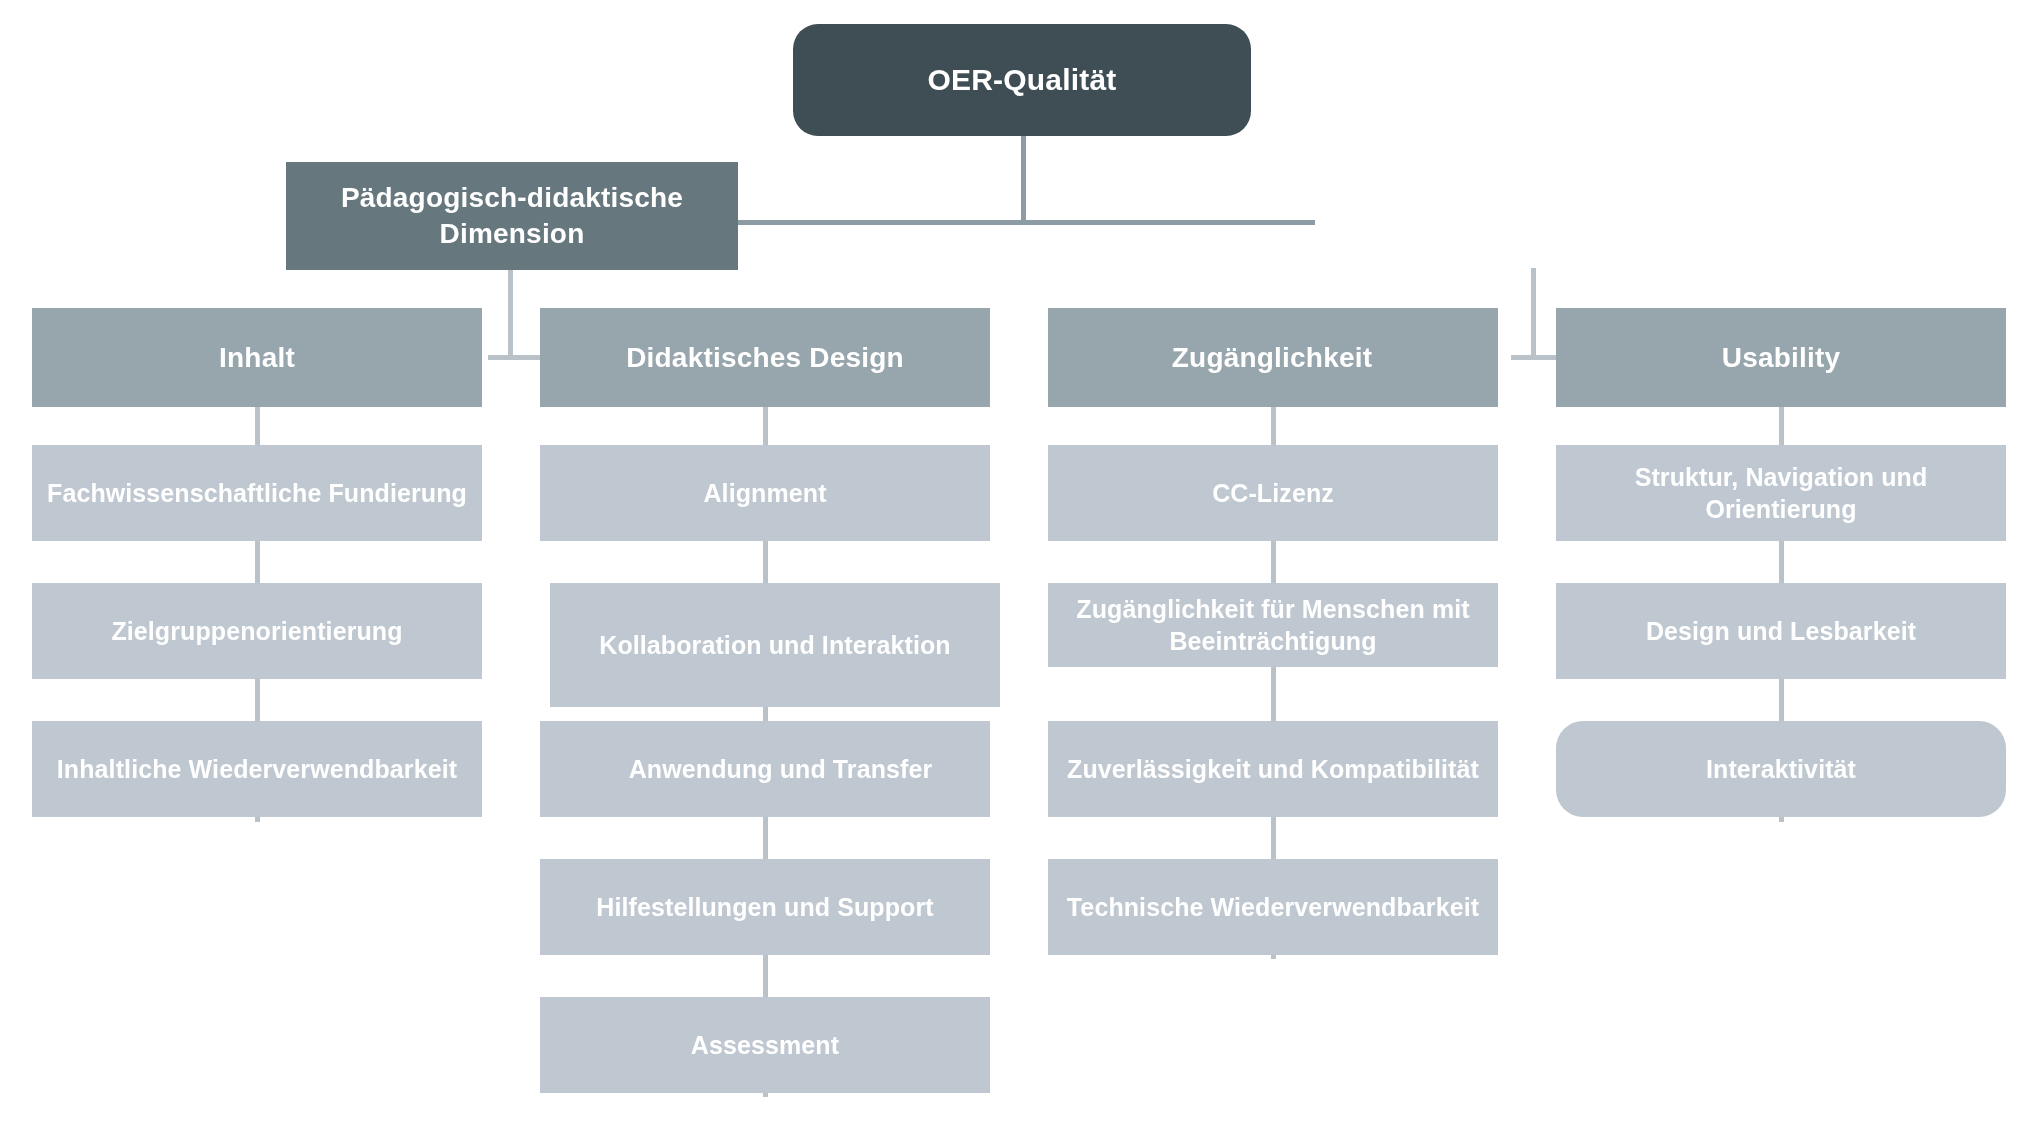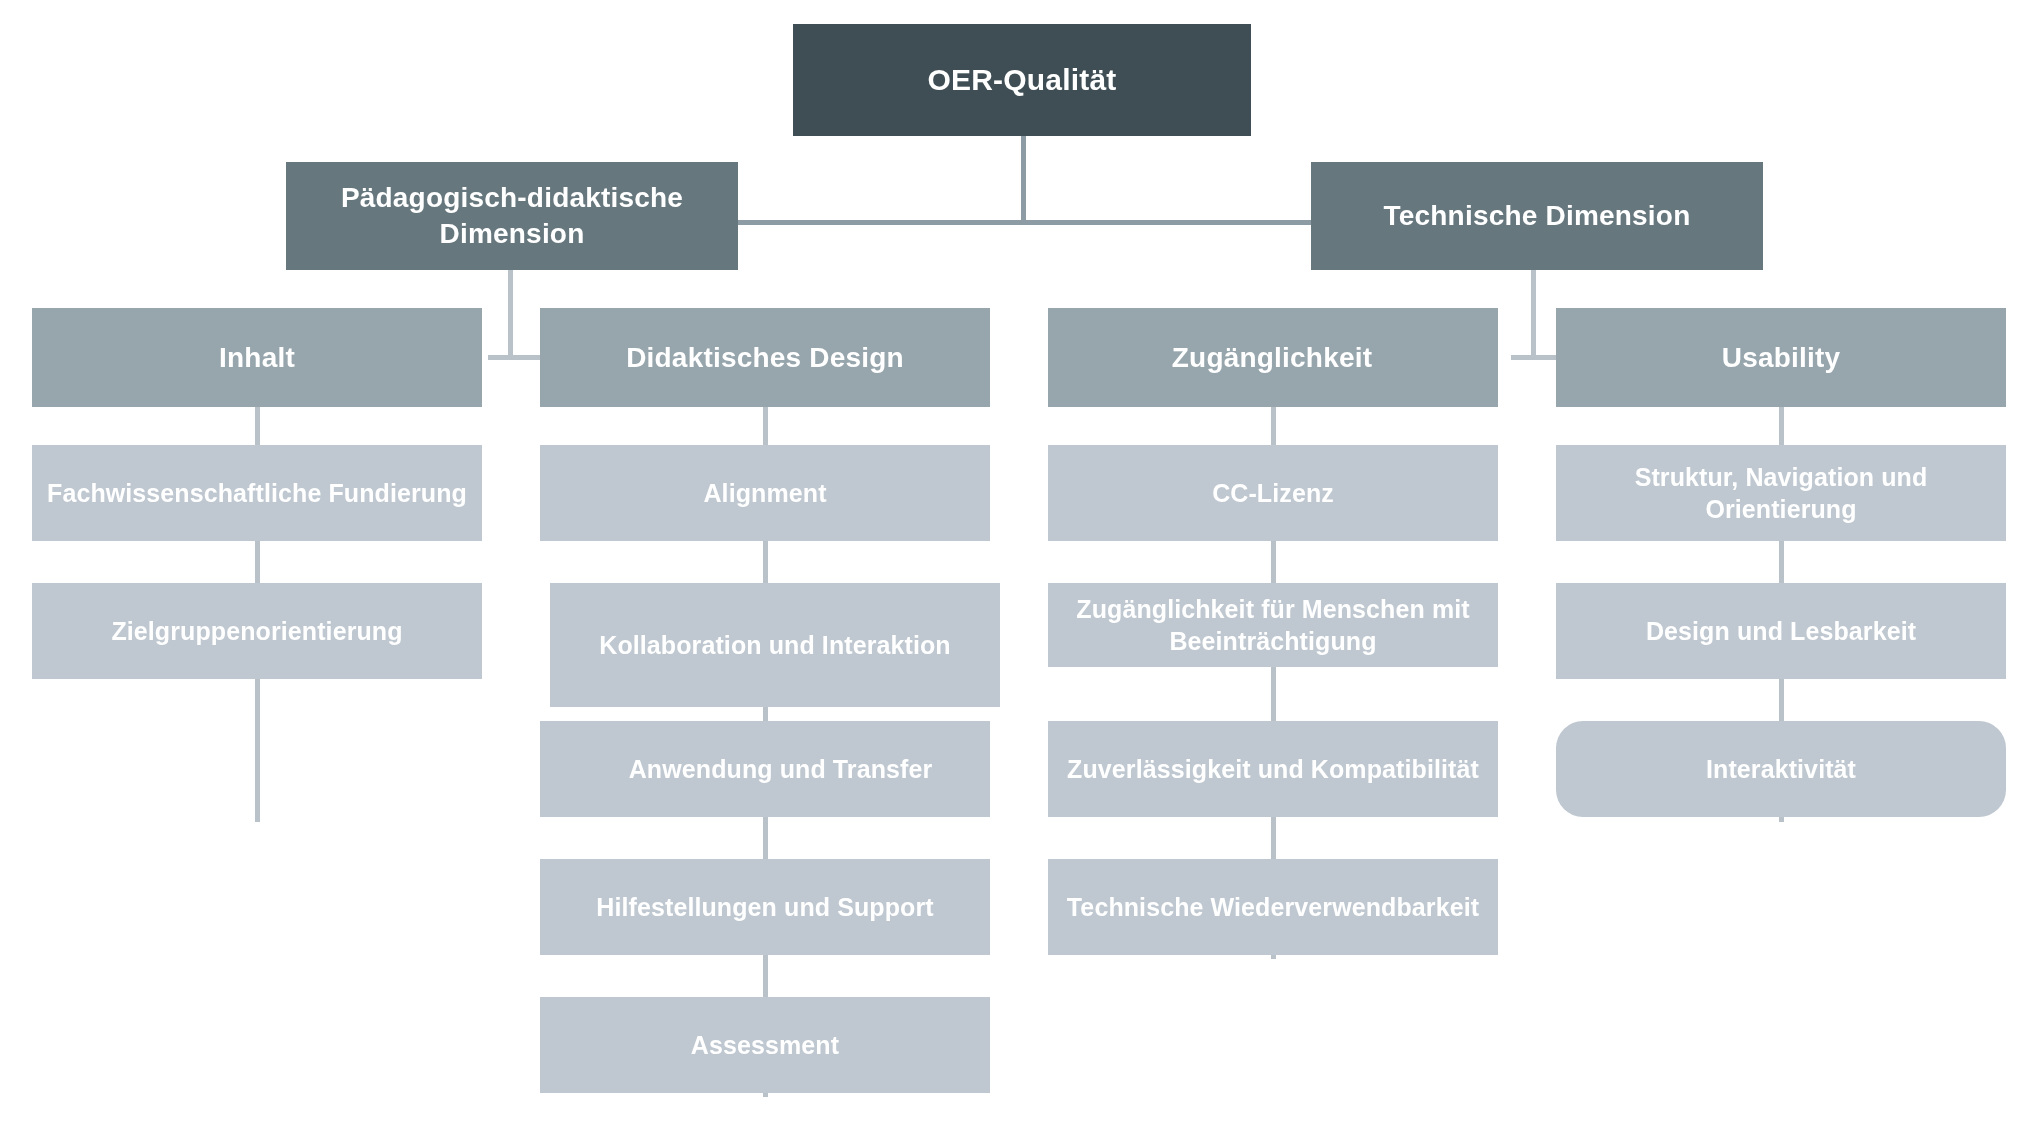--- a/index.html
+++ b/index.html
@@ -73,49 +73,49 @@
   <div class="conn" style="left:488px; top:355px; width:52px; height:5px;"></div>
 
   <div class="conn" style="left:1531px; top:268px; width:5px; height:90px;"></div>
   <div class="conn" style="left:1511px; top:355px; width:52px; height:5px;"></div>
 
   <div class="conn" style="left:255px; top:407px; width:5px; height:415px;"></div>
   <div class="conn" style="left:763px; top:407px; width:5px; height:690px;"></div>
   <div class="conn" style="left:1271px; top:407px; width:5px; height:552px;"></div>
   <div class="conn" style="left:1779px; top:407px; width:5px; height:415px;"></div>
 
-  <div class="node node-root" style="left:793px; top:24px; width:458px; height:112px;">
+  <div class="node node-root" style="left:793px; top:24px; width:458px; height:112px;border-radius:25px;">
     <span>OER-Qualität</span>
   </div>
 
   <div class="node node-dim" style="left:286px; top:162px; width:452px; height:108px;">
     <span>Pädagogisch-didaktische Dimension</span>
-  </div>
-  <div class="node node-dim" style="left:1311px; top:162px; width:452px; height:108px;">
-    <span>Technische Dimension</span>
   </div>
 
   <div class="node node-cat" style="left:32px; top:308px; width:450px; height:99px;">
     <span>Inhalt</span>
   </div>
   <div class="node node-cat" style="left:540px; top:308px; width:450px; height:99px;">
     <span>Didaktisches Design</span>
   </div>
   <div class="node node-cat" style="left:1048px; top:308px; width:450px; height:99px;padding-left:8px;">
     <span>Zugänglichkeit</span>
   </div>
   <div class="node node-cat" style="left:1556px; top:308px; width:450px; height:99px;">
     <span>Usability</span>
   </div>
 
   <div class="node node-leaf" style="left:32px; top:445px; width:450px; height:96px;">
     <span>Fachwissenschaftliche Fundierung</span>
   </div>
   <div class="node node-leaf" style="left:32px; top:583px; width:450px; height:96px;">
     <span>Zielgruppenorientierung</span>
+  </div>
+  <div class="node node-leaf" style="left:32px; top:721px; width:450px; height:96px;">
+    <span>Inhaltliche Wiederverwendbarkeit</span>
   </div>
 
   <div class="node node-leaf" style="left:540px; top:445px; width:450px; height:96px;">
     <span>Alignment</span>
   </div>
   <div class="node node-leaf" style="left:524px; top:583px; width:450px; height:124px;margin-left:26px;">
     <span>Kollaboration und Interaktion</span>
   </div>
   <div class="node node-leaf" style="left:540px; top:721px; width:450px; height:96px;padding-left:41px;">
     <span>Anwendung und Transfer</span>

